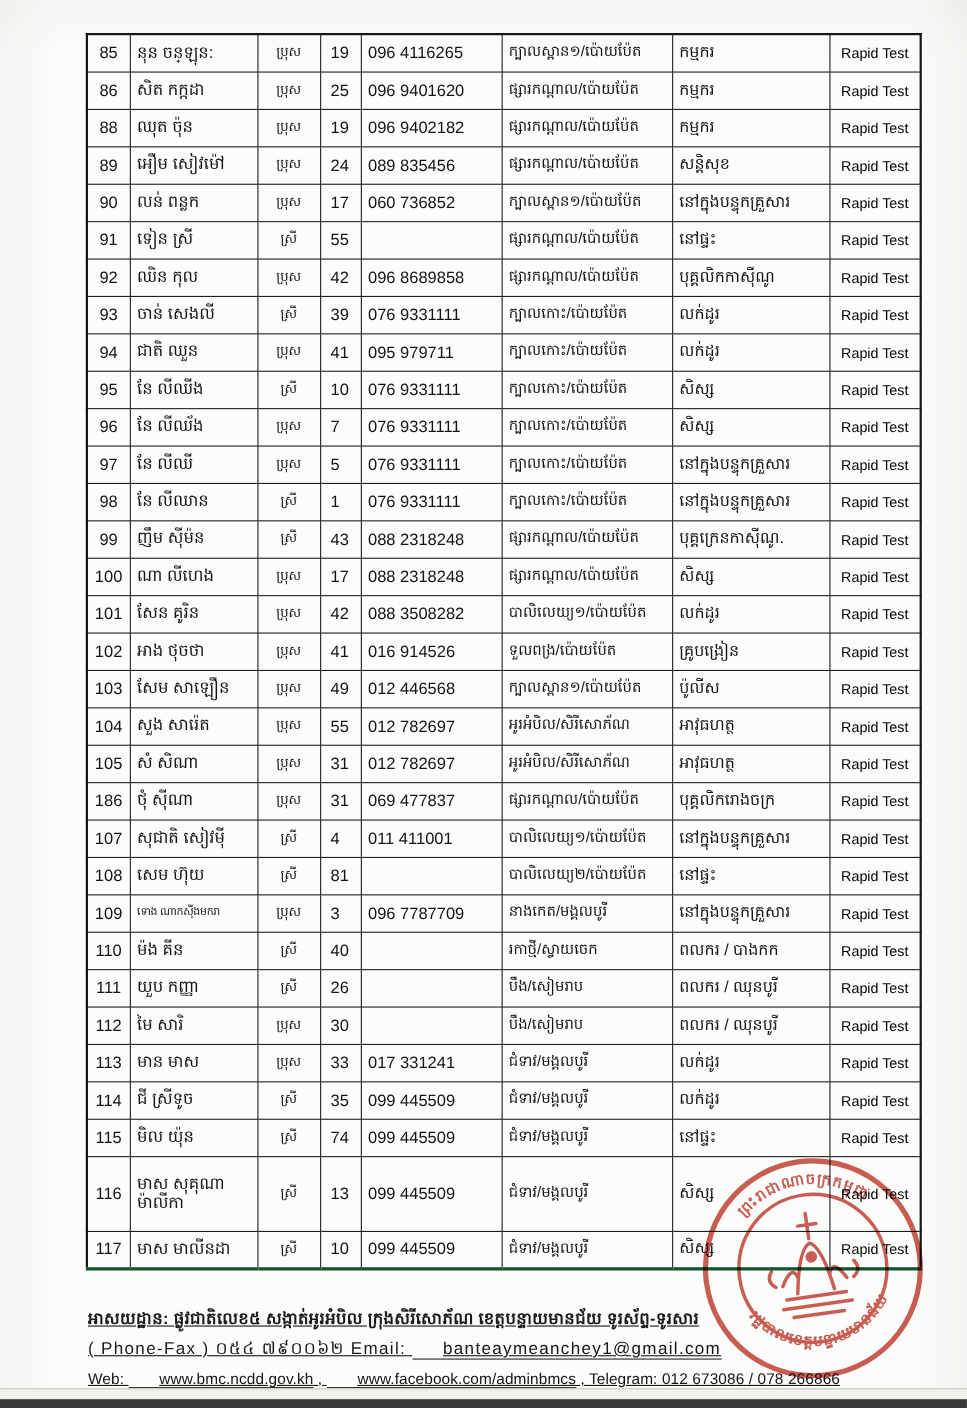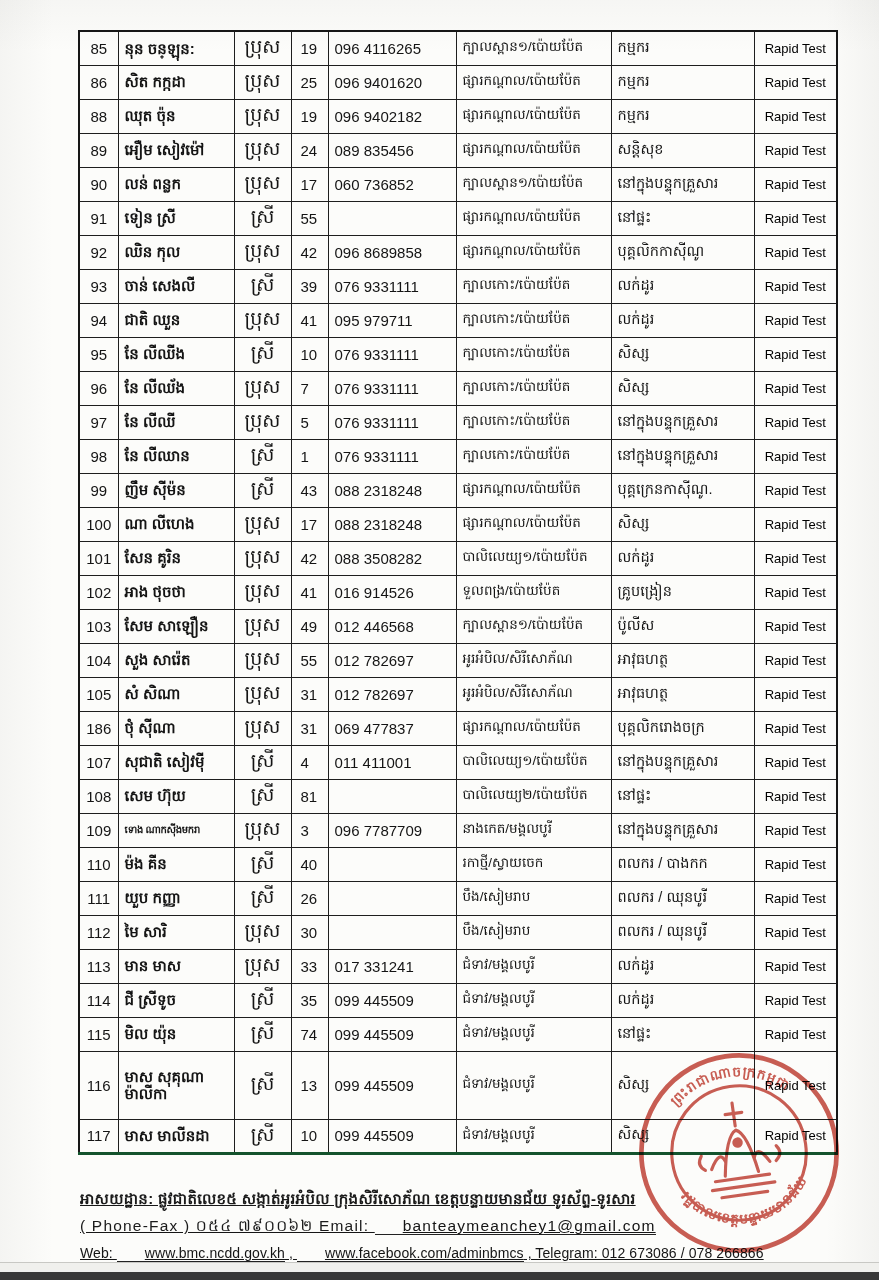--- a/index.html
+++ b/index.html
@@ -24,23 +24,23 @@
     border:1.6px solid #1e1e1e;
     padding:2px 6px;
     overflow:hidden;
     white-space:nowrap;
     color:#141414;
   }
   .doc-table tr{height:34px}
   .doc-table tr.tall{height:68px}
   .doc-table tr:last-child td{border-bottom:3px solid #14532d}
   .doc-table td:nth-child(1){text-align:center;font-size:15px;padding:2px 2px}
-  .doc-table td:nth-child(2){font-weight:bold;font-size:15px;white-space:normal;line-height:1.15}
+  .doc-table td:nth-child(2){font-weight:normal;font-size:15px;white-space:normal;line-height:1.15}
   .doc-table td:nth-child(2).small-name{font-size:10px;letter-spacing:-0.3px}
-  .doc-table td:nth-child(3){text-align:center;font-size:19px;padding:2px 2px}
+  .doc-table td:nth-child(3){text-align:center;font-size:12px;padding:2px 2px}
   .doc-table td:nth-child(4){font-size:15px;padding-left:9px}
   .doc-table td:nth-child(5){font-size:15px}
   .doc-table td:nth-child(6){font-size:13.5px}
   .doc-table td:nth-child(7){font-size:14.5px}
   .doc-table td:nth-child(8){font-size:13px;text-align:center;color:#000000}
   .footer{
     position:absolute;left:80px;top:1189px;width:768px;text-decoration:underline;
   }
   .footer .addr{
     font-weight:bold;font-size:15px;letter-spacing:.3px;color:#1a1a1a;

